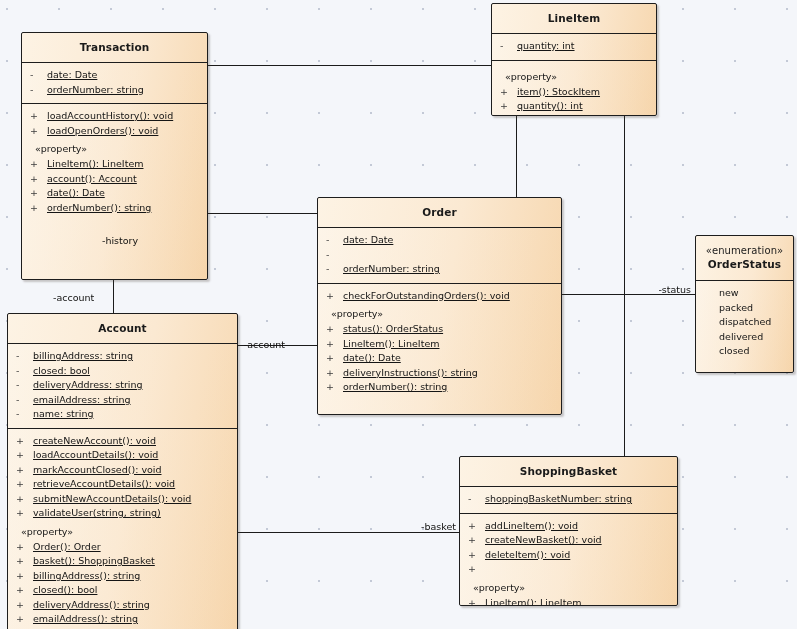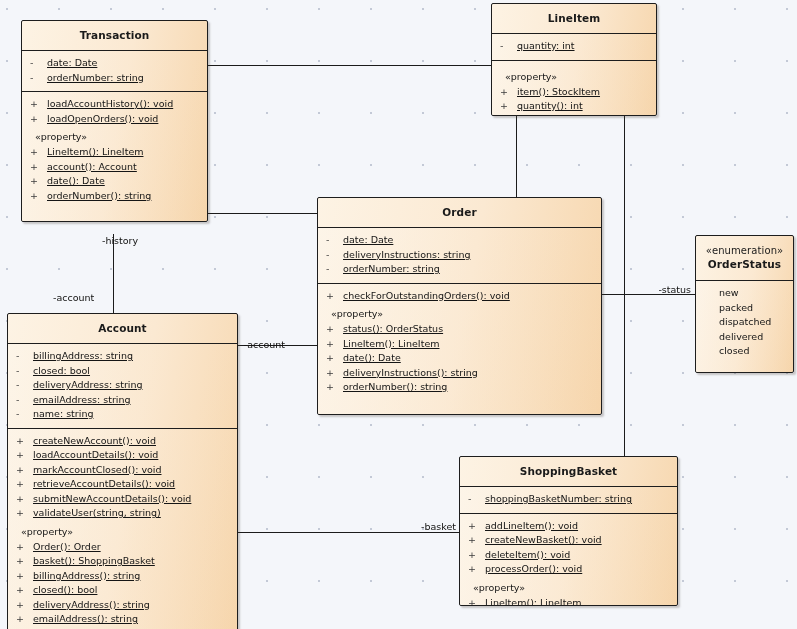--- a/index.html
+++ b/index.html
@@ -130,21 +130,21 @@
   <div class="conn v" style="left:624px; top:116px; width:1px; height:340px;"></div>
 
   <div class="conn h" style="left:561px; top:294px; width:134px;"></div>
 
   <div class="conn-label" style="left:62px; top:235px;margin-left:40px;">-history</div>
   <div class="conn-label" style="left:53px; top:292px;">-account</div>
   <div class="conn-label r" style="left:285px; top:339px;">-account</div>
   <div class="conn-label r" style="left:456px; top:521px;">-basket</div>
   <div class="conn-label r" style="left:691px; top:284px;">-status</div>
 
-  <div class="uml" style="left:21px; top:20px; width:187px; height:202px;">
+  <div class="uml" style="left:21px; top:32px; width:187px; height:248px;">
     <div class="umlbody">
       <div class="uml-title">Transaction</div>
       <div class="compartment">
         <div class="feat">
           <span class="vis">-</span>
           <span class="sig">date: Date</span>
         </div>
         <div class="feat">
           <span class="vis">-</span>
           <span class="sig">orderNumber: string</span>
@@ -196,31 +196,30 @@
           <span class="sig">item(): StockItem</span>
         </div>
         <div class="feat">
           <span class="vis">+</span>
           <span class="sig">quantity(): int</span>
         </div>
       </div>
     </div>
   </div>
 
-  <div class="uml" style="left:317px; top:197px; width:285px; height:218px;">
+  <div class="uml" style="left:317px; top:197px; width:245px; height:218px;">
     <div class="umlbody">
       <div class="uml-title">Order</div>
       <div class="compartment">
         <div class="feat">
           <span class="vis">-</span>
           <span class="sig">date: Date</span>
         </div>
         <div class="feat">
           <span class="vis">-</span>
-          <span class="sig">deliveryInstructions: string</span>
         </div>
         <div class="feat">
           <span class="vis">-</span>
           <span class="sig">orderNumber: string</span>
         </div>
       </div>
       <div class="compartment grow">
         <div class="feat">
           <span class="vis">+</span>
           <span class="sig">checkForOutstandingOrders(): void</span>
@@ -366,21 +365,20 @@
         <div class="feat">
           <span class="vis">+</span>
           <span class="sig">createNewBasket(): void</span>
         </div>
         <div class="feat">
           <span class="vis">+</span>
           <span class="sig">deleteItem(): void</span>
         </div>
         <div class="feat">
           <span class="vis">+</span>
-          <span class="sig">processOrder(): void</span>
         </div>
         <div class="stereo-row">«property»</div>
         <div class="feat">
           <span class="vis">+</span>
           <span class="sig">LineItem(): LineItem</span>
         </div>
       </div>
     </div>
   </div>
 

